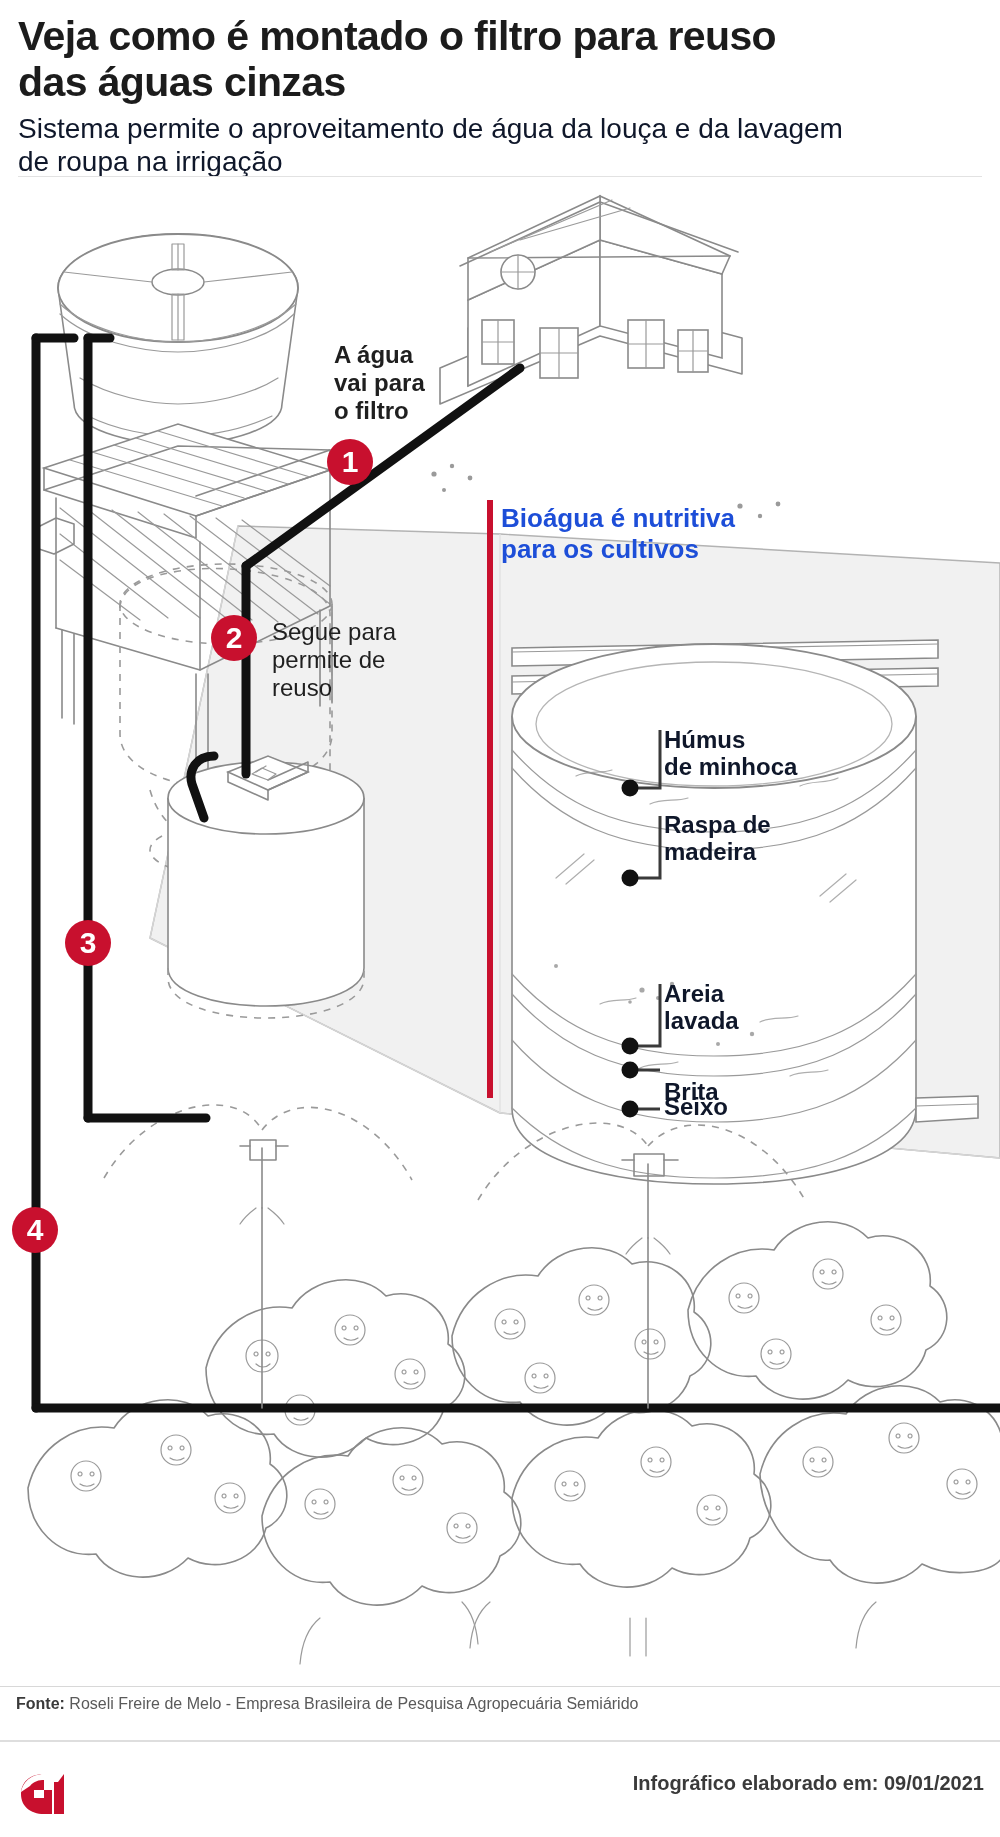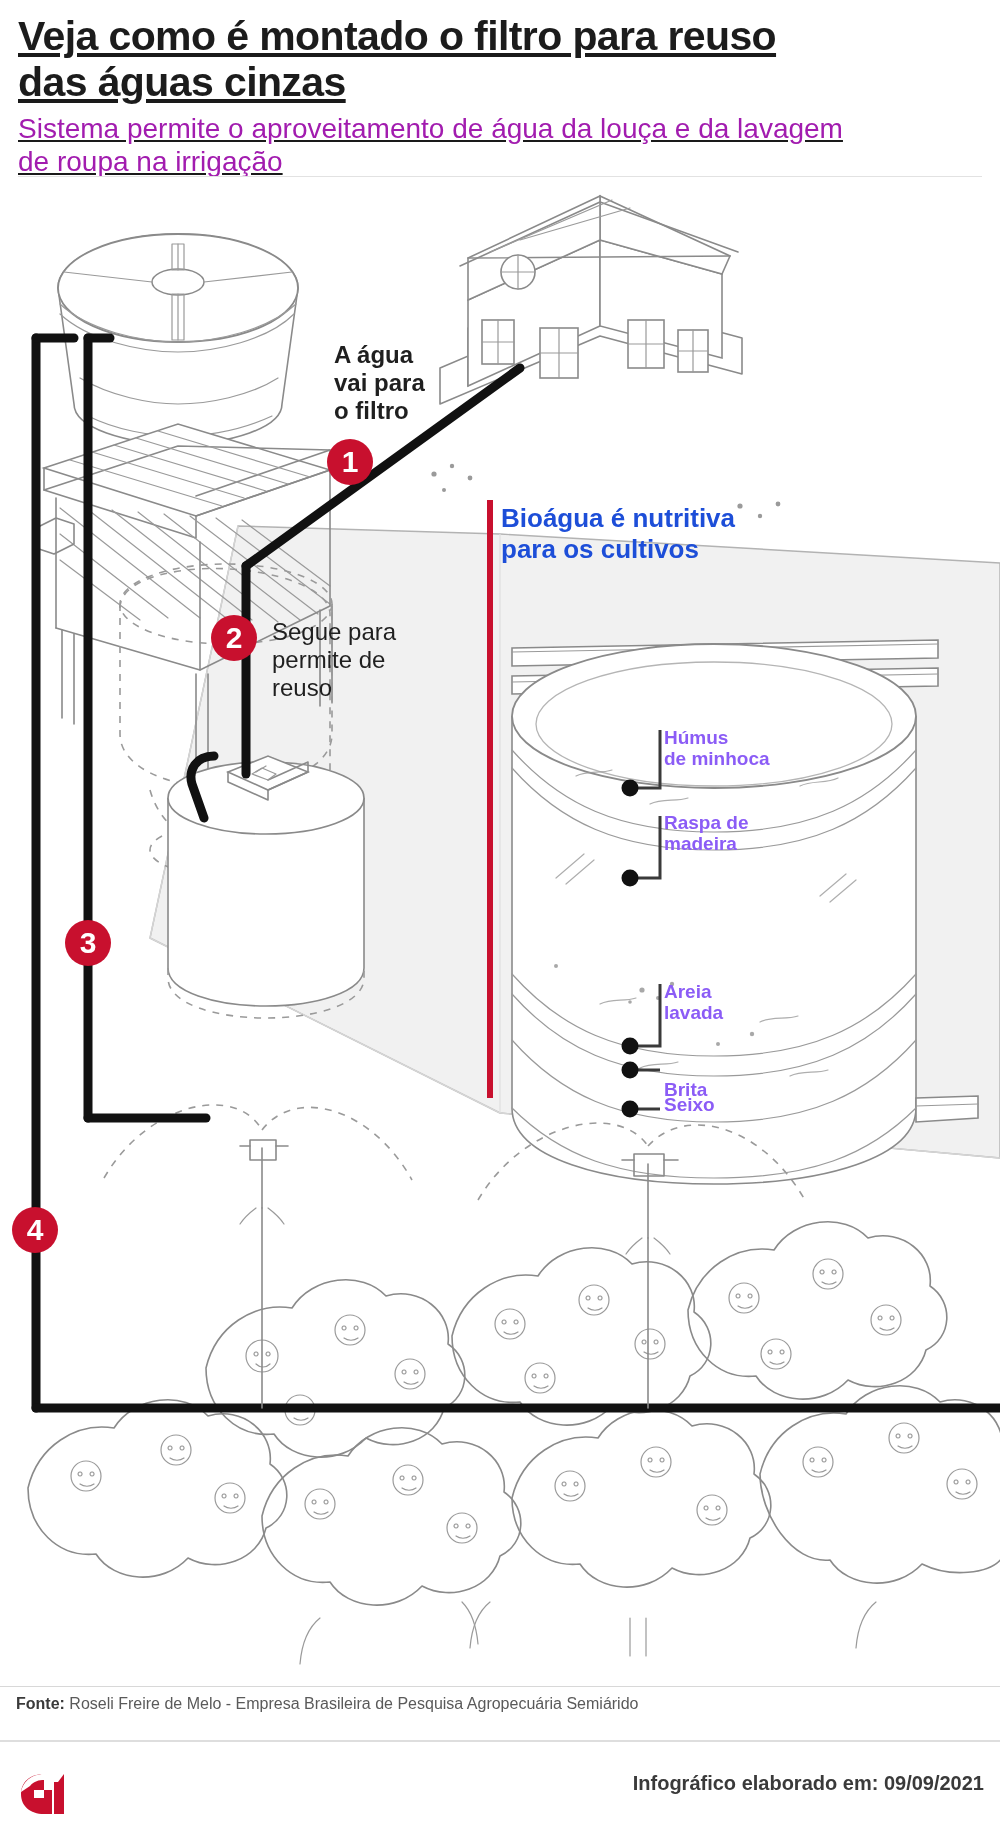--- a/index.html
+++ b/index.html
@@ -23,35 +23,34 @@
     background: #fff;
   }
 
   
   .header {
     position: absolute;
     left: 0; top: 0;
     width: 868px;
     padding: 14px 18px 0 18px;
     box-sizing: border-box;
-    text-decoration: underline;
   }
   .title {
     font-size: 41px;
     line-height: 1.12;
     font-weight: bold;
     letter-spacing: -0.6px;
     color: #1c1c1c;
     margin: 0 0 6px 0;
     max-width: 830px;
   }
   .subtitle {
     font-size: 28px;
     line-height: 1.2;
-    color: #a21caf;
+    color: #0f172a;
     margin: 0;
     max-width: 880px;
     font-weight: normal;
   }
   .header-rule {
     position: absolute;
     left: 18px;
     top: 176px;
     width: 964px;
     height: 1px;
@@ -123,24 +122,24 @@
     top: 500px;
     width: 6px;
     height: 598px;
     background: #c8102e;
     z-index: 8;
   }
 
   
   .layer-label {
     position: absolute;
-    font-size: 19px;
+    font-size: 24px;
     line-height: 1.12;
     font-weight: bold;
-    color: #8b5cf6;
+    color: #0f172a;
     white-space: pre-line;
     z-index: 9;
   }
   #layer-humus  { left: 664px; top: 727px; }
   #layer-raspa  { left: 664px; top: 812px; }
   #layer-areia  { left: 664px; top: 981px; }
   #layer-brita  { left: 664px; top: 1055px; margin-top: 24px; }
   #layer-seixo  { left: 664px; top: 1094px; }
 
   
@@ -606,15 +605,15 @@
   </div>
   <div class="footer-rule-bot"></div>
 
   <svg class="g1-logo" viewBox="0 0 56 44">
     <path d="M26 2 C12 2 3 10 3 22 C3 34 12 42 26 42 L26 26 L16 26 L16 18 L34 18 L34 42 L26 42" fill="#c8102e"></path>
     <rect x="36" y="2" width="10" height="40" fill="#c8102e"></rect>
     <path d="M36 2 L46 2 L40 10 L36 10 Z" fill="#ffffff"></path>
     <path d="M12 14 C16 9 21 8 26 8 L26 2 C14 2 5 9 3 20 Z" fill="#ffffff"></path>
   </svg>
 
-  <div class="credit">Infográfico elaborado em: 09/09/2021</div>
+  <div class="credit">Infográfico elaborado em: 09/01/2021</div>
 
 </div>
 
 </body></html>

